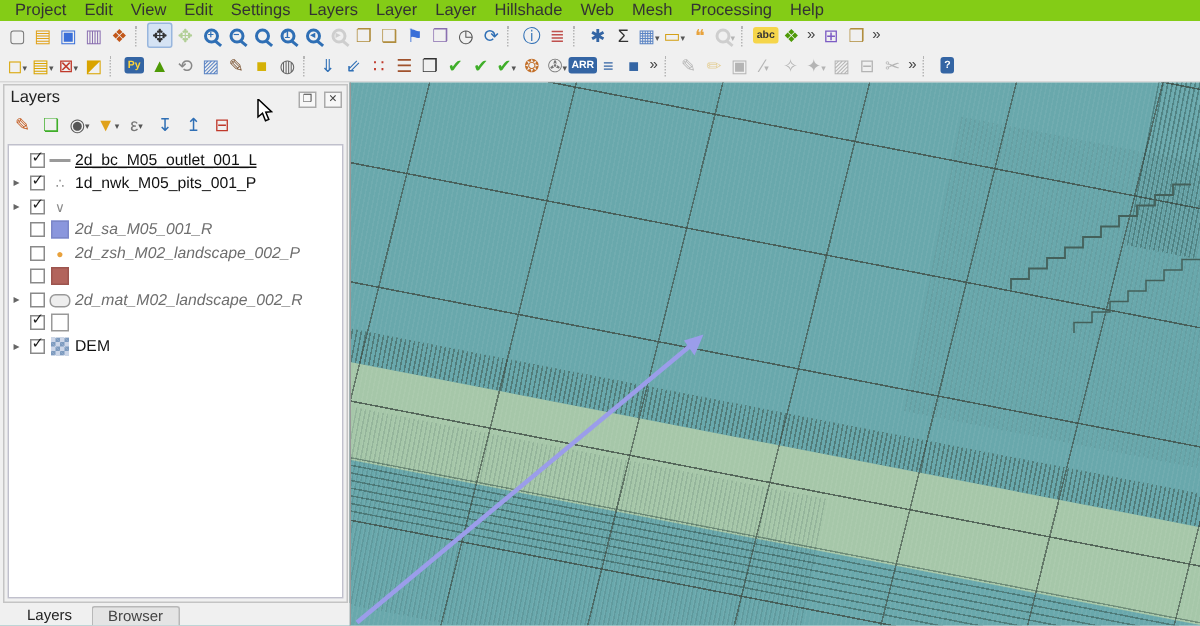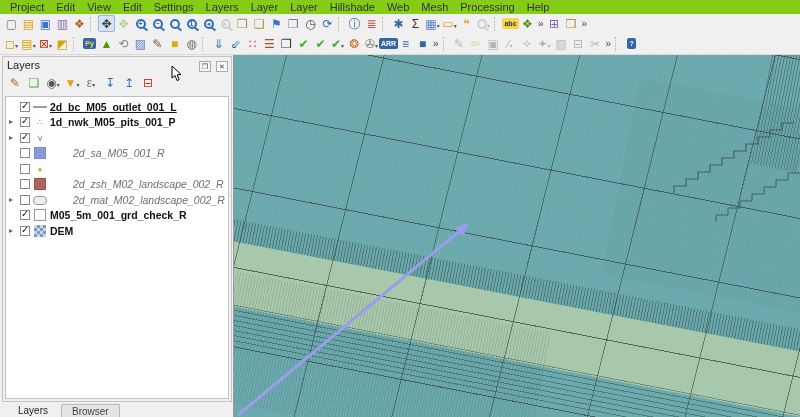--- a/index.html
+++ b/index.html
@@ -53,23 +53,23 @@
   .sym-dot-orange::before { content:"●"; color:#e8a13c; font-size:8px; }
   .sym-line-red   { background:linear-gradient(#0000 5px,#d06a5f 5px,#d06a5f 7px,#0000 7px); }
   .sym-square-darkred { background:#b2645c; border:1px solid #9c554e; width:12px; margin:0 1px; }
   .sym-outline { border:1px solid #999; border-radius:4px; height:9px; margin-top:1px; background:#eee; }
   .sym-square-white { background:#fff; border:1px solid #999; width:12px; margin:0 1px; }
   .sym-checker { background-image:
       linear-gradient(45deg,#7d9bbf 25%,#0000 25%,#0000 75%,#7d9bbf 75%),
       linear-gradient(45deg,#7d9bbf 25%,#ccd6e8 25%,#ccd6e8 75%,#7d9bbf 75%);
       background-size:6px 6px; background-position:0 0,3px 3px; width:12px; margin:0 1px; }
   .layer-label { white-space:nowrap; overflow:hidden; font-size:10.5px; color:#111; }
-  .layer-label.bold { font-weight:bold; }
+  .layer-label.bold { font-weight:normal; }
   .layer-label.italic { font-style:italic; }
-  .layer-label.gray { color:#6e6e6e;margin-left:23px; }
+  .layer-label.gray { color:#6e6e6e; }
   .layer-label.underline { text-decoration:underline; }
   
   #bottom-tabs { position:absolute; left:0; bottom:0; width:233px; height:15px; background:#f0f0f0;
                  display:flex; align-items:flex-end; padding-left:8px; gap:3px; font-size:10px; }
   .tab { padding:0 10px; height:13px; line-height:13px; color:#222; }
   .tab:not(.active) { background:#e4e4e4; border:1px solid #b8b8b8; border-bottom:none;
                       border-radius:2px 2px 0 0; color:#444; }
   
   #map { position:absolute; left:233px; top:55px; right:0; bottom:0; overflow:hidden;
          background:#69a8ac; border-left:1px solid #999; }
@@ -488,42 +488,41 @@
         <span class="expander hidden-exp">▸</span>
         <span class="checkbox"></span>
         <span class="sym sym-square-purple"></span>
         <span class="layer-label italic gray">2d_sa_M05_001_R</span>
       </div>
 
       <div class="layer-row">
         <span class="expander hidden-exp">▸</span>
         <span class="checkbox"></span>
         <span class="sym sym-dot-orange"></span>
+        <span class="layer-label italic gray">2d_zsh_M02_landscape_002_P</span>
       </div>
 
 
       <div class="layer-row">
         <span class="expander hidden-exp">▸</span>
         <span class="checkbox"></span>
         <span class="sym sym-square-darkred"></span>
-        <span class="layer-label italic gray">2d_zsh_M02_landscape_002_R</span>
       </div>
 
       <div class="layer-row">
         <span class="expander">▸</span>
         <span class="checkbox"></span>
         <span class="sym sym-outline"></span>
         <span class="layer-label italic gray">2d_mat_M02_landscape_002_R</span>
       </div>
 
       <div class="layer-row">
         <span class="expander hidden-exp">▸</span>
         <span class="checkbox checked"></span>
         <span class="sym sym-square-white"></span>
-        <span class="layer-label bold">M05_5m_001_grd_check_R</span>
       </div>
 
 
       <div class="layer-row">
         <span class="expander">▸</span>
         <span class="checkbox checked"></span>
         <span class="sym sym-checker"></span>
         <span class="layer-label bold">DEM</span>
       </div>
     </div>

